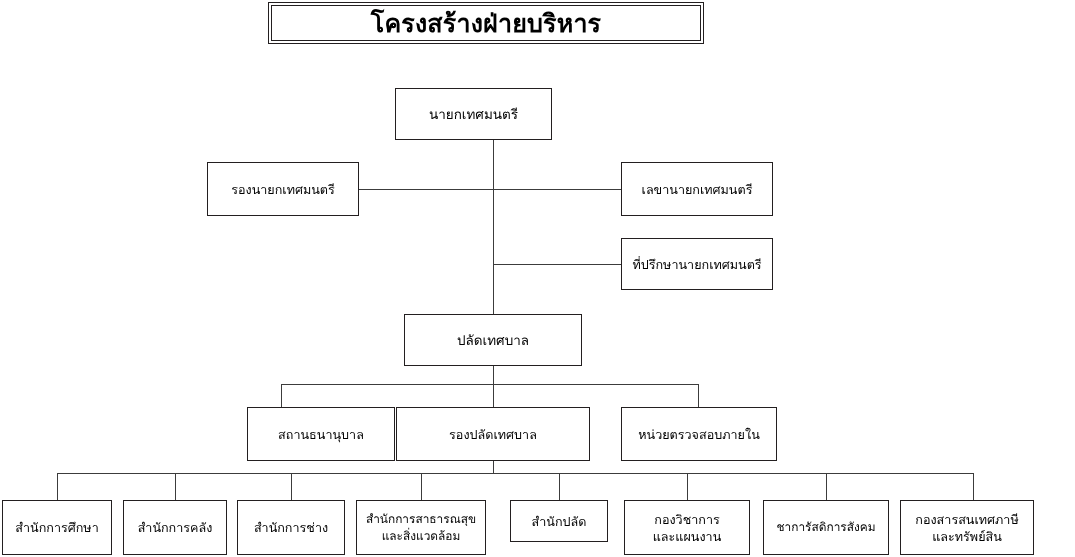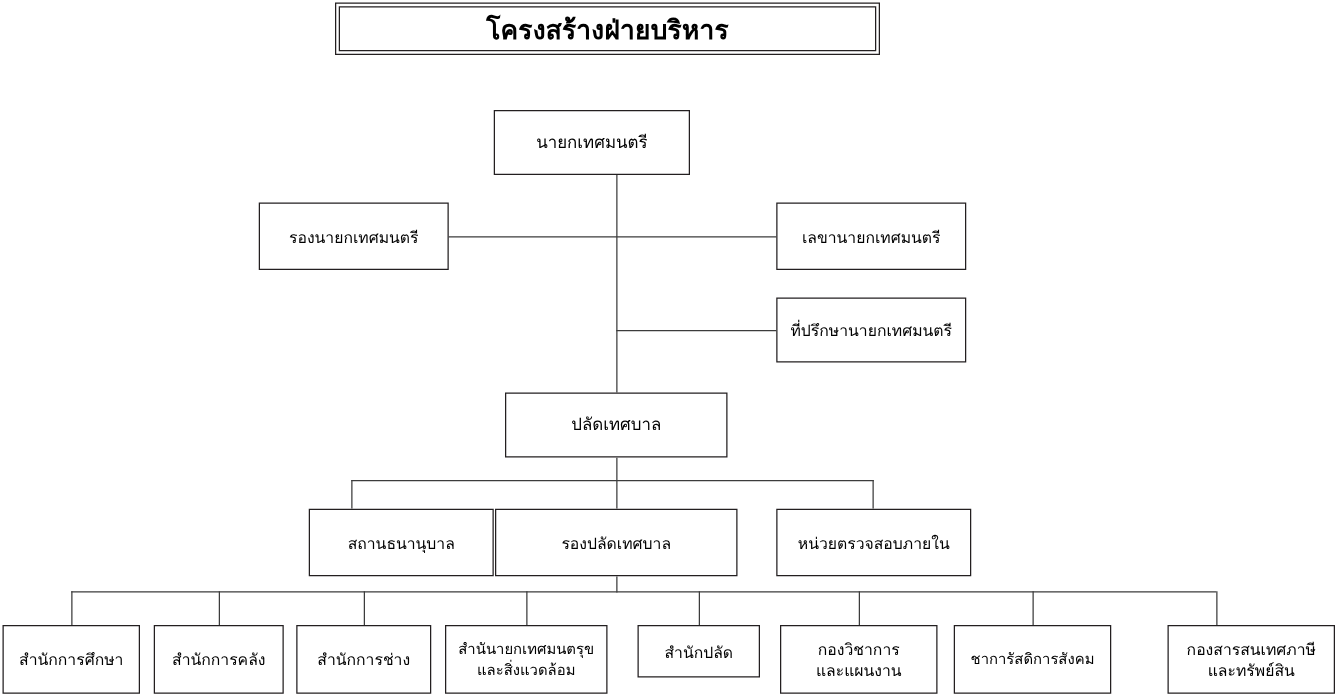--- a/index.html
+++ b/index.html
@@ -59,21 +59,21 @@
   #title-inner {
     width: 100%;
     height: 100%;
     box-sizing: border-box;
     border: 1px solid #231f20;
     display: flex;
     align-items: center;
     justify-content: center;
   }
   #title-text {
-    font-size: 21px;
+    font-size: 25px;
     font-weight: bold;
     color: #000000;
     letter-spacing: 0.2px;
   }
 
   
   .ln {
     position: absolute;
     background: #3c3c3c;
     z-index: 1;
@@ -157,35 +157,35 @@
 
   <div class="node" style="left:123px; top:500px; width:104px; height:55px;">
     <span class="label fs12">สำนักการคลัง</span>
   </div>
 
   <div class="node" style="left:237px; top:500px; width:108px; height:55px;">
     <span class="label fs12">สำนักการช่าง</span>
   </div>
 
   <div class="node" style="left:356px; top:500px; width:130px; height:55px;">
-    <span class="label fs11">สำนันายกเทศมนตรุข
+    <span class="label fs11">สำนักการสาธารณสุข
 และสิ่งแวดล้อม</span>
   </div>
 
   <div class="node" style="left:510px; top:500px; width:98px; height:42px;">
     <span class="label fs12">สำนักปลัด</span>
   </div>
 
   <div class="node" style="left:624px; top:500px; width:126px; height:55px;justify-content:flex-end;">
     <span class="label fs12">กองวิชาการ
 และแผนงาน</span>
   </div>
 
   <div class="node" style="left:763px; top:500px; width:126px; height:55px;">
     <span class="label fs11">ชาการัสดิการสังคม</span>
   </div>
 
-  <div class="node" style="left:934px; top:500px; width:134px; height:55px;">
+  <div class="node" style="left:900px; top:500px; width:134px; height:55px;">
     <span class="label fs12">กองสารสนเทศภาษี
 และทรัพย์สิน</span>
   </div>
 
 </div>
 
 </body></html>

